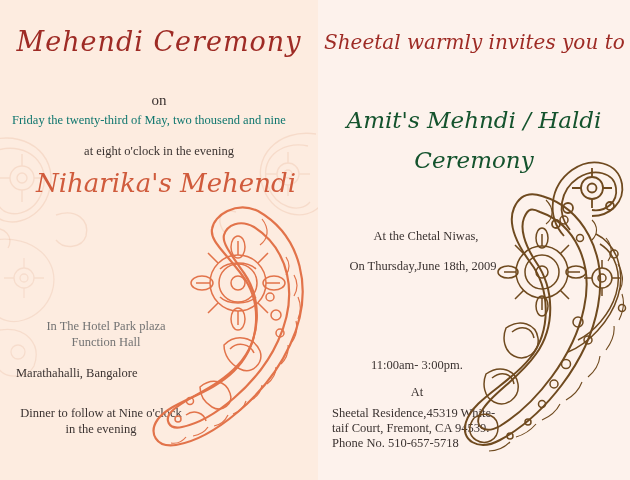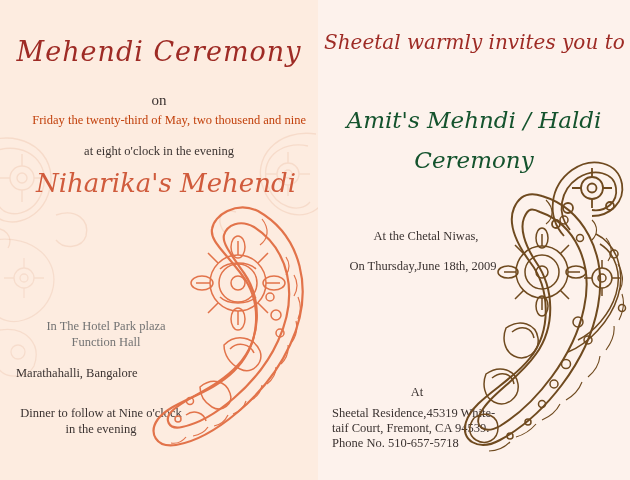--- a/index.html
+++ b/index.html
@@ -27,45 +27,45 @@
     width: 318px;
     height: 480px;
     background: #fdece0;
     overflow: hidden;
     flex: none;
   }
   .title-script {
     position: absolute;
     left: 0;
     right: 0;
-    top: 36px;
+    top: 26px;
     text-align: center;
     font-family: "DejaVu Serif", serif;
     font-style: italic;
     font-size: 27px;
     letter-spacing: 1px;
     color: #9e2b25;
     white-space: nowrap;
   }
   .on-word {
     position: absolute;
     left: 0; right: 0;
     top: 92px;
     text-align: center;
     font-size: 15px;
     color: #3b3331;
   }
   .left-date {
     position: absolute;
     left: 12px; right: 12px;
     top: 113px;
-    text-align: right;
+    text-align: left;
     font-size: 12.5px;
     line-height: 15px;
-    color: #c2410c;
+    color: #0f766e;
   }
   .left-time {
     position: absolute;
     left: 12px; right: 12px;
     top: 144px;
     text-align: center;
     font-size: 12.5px;
     line-height: 15px;
     color: #3b3331;
   }
@@ -325,20 +325,21 @@
   </div>
 
   <div class="card-right">
 
     <div class="r-line1">Sheetal warmly invites you to</div>
     <div class="r-title" style="white-space: pre-line;">Amit's Mehndi / Haldi
 Ceremony</div>
 
     <div class="r-venue-a">At the Chetal Niwas,</div>
     <div class="r-date">On Thursday,June 18th, 2009</div>
+    <div class="r-time">11:00am- 3:00pm.</div>
     <div class="r-at">At</div>
     <div class="r-address">Sheetal Residence,45319 White-
 taif Court, Fremont, CA 94539.
 Phone No. 510-657-5718</div>
 
     <div class="brown-art-top">
       <svg viewBox="0 0 120 90" width="120" height="90" aria-hidden="true">
         <g fill="none" stroke="#6f4a1f" stroke-width="1.8">
           <path d="M58,86 C40,66 44,36 66,20 C86,6 112,12 116,34 C119,52 104,66 86,66"></path>
           <path d="M64,80 C50,64 54,40 72,28 C88,18 108,22 110,38 C112,52 100,62 86,60"></path>

